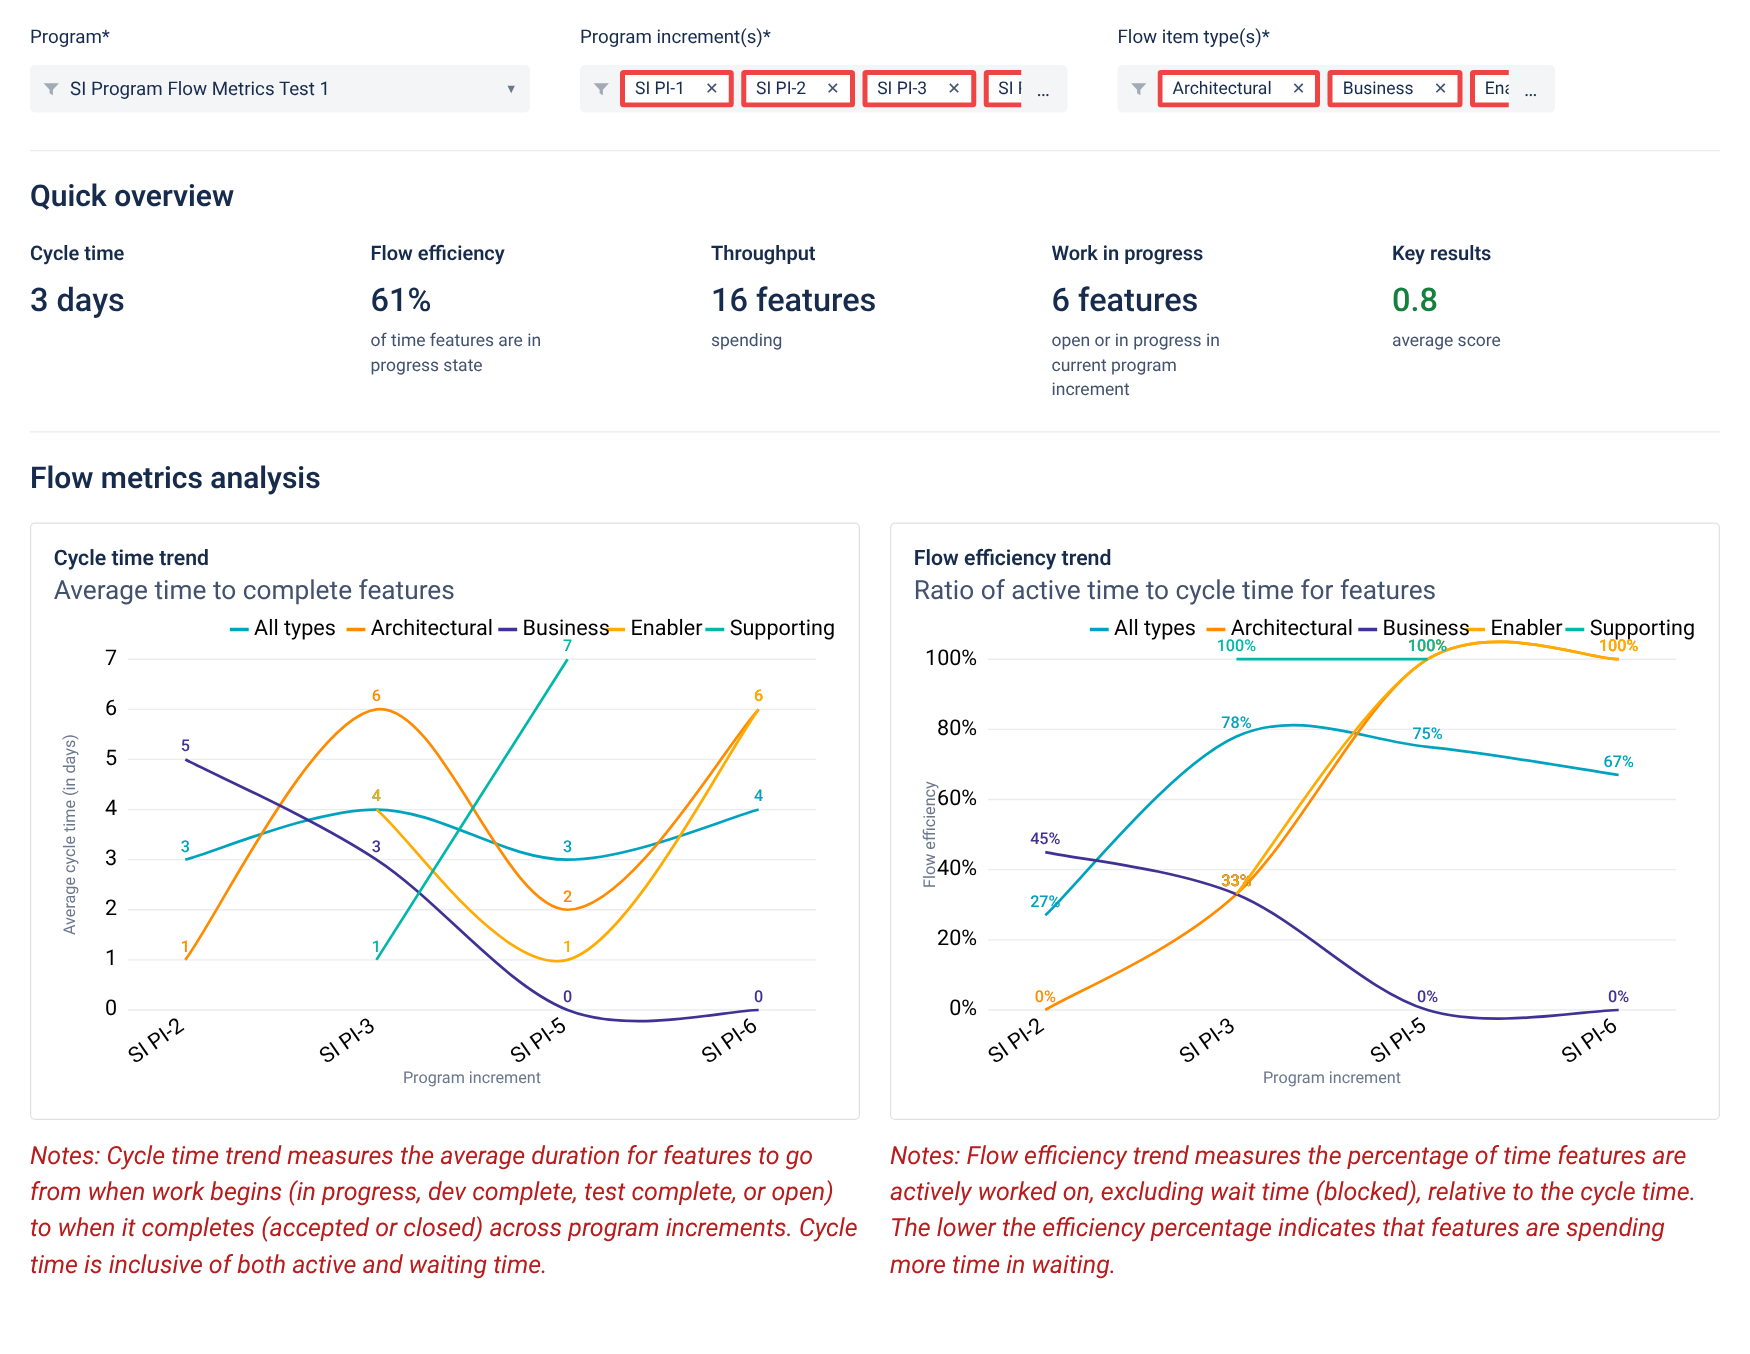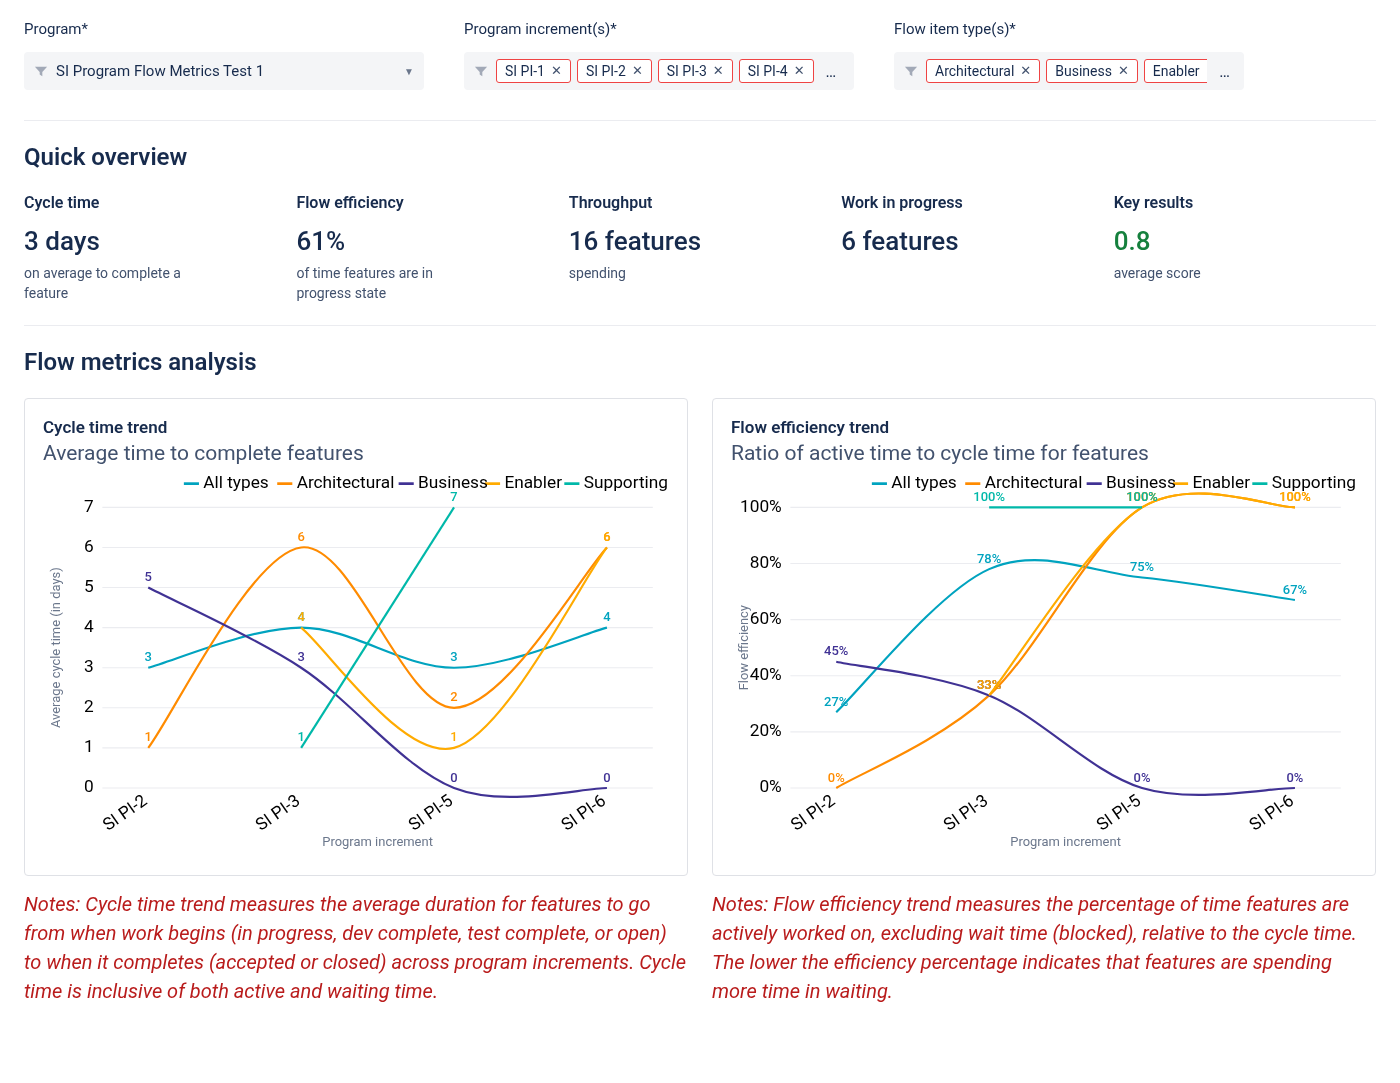--- a/index.html
+++ b/index.html
@@ -25,28 +25,28 @@
     align-items: center;
     padding: 0 10px;
     gap: 8px;
   }
   .filter-control .filter-icon { color: #6b778c; flex-shrink: 0; }
   .filter-control .dd-text { flex: 1; color: #172b4d; font-size: 15px; }
   .filter-control .caret { color: #6b778c; font-size: 10px; }
   .chips { display: flex; gap: 6px; align-items: center; overflow: hidden; }
   .chip {
     background: #fff;
-    border: 1px solid #ef4444;
+    border: 4px solid #ef4444;
     border-radius: 3px;
     padding: 3px 8px;
     font-size: 14px;
     color: #172b4d;
     display: inline-flex;
-    align-items: flex-start;
-    gap: 6px;
+    align-items: flex-end;
+    gap: 16px;
     white-space: nowrap;
   }
   .chip .x { color: #42526e; font-size: 13px; cursor: pointer; }
   .ellipsis { color: #172b4d; font-size: 16px; padding: 0 4px; }
 
   .hr { border: none; border-top: 1px solid #ebecf0; margin: 22px 0; }
 
   h2 { font-size: 24px; font-weight: 600; color: #172b4d; margin-bottom: 22px; }
 
   .overview { display: flex; gap: 10px; }
@@ -141,35 +141,35 @@
   </div>
 </div>
 
 <hr class="hr">
 
 <h2>Quick overview</h2>
 <div class="overview" id="overview">
     <div class="metric">
     <div class="metric-title">Cycle time</div>
     <div class="metric-value">3 days</div>
-    <div class="metric-desc">on average to complete a feature</div>
     </div>
     <div class="metric">
     <div class="metric-title">Flow efficiency</div>
     <div class="metric-value">61%</div>
     <div class="metric-desc">of time features are in progress state</div>
     </div>
     <div class="metric">
     <div class="metric-title">Throughput</div>
     <div class="metric-value">16 features</div>
     <div class="metric-desc">spending</div>
     </div>
     <div class="metric">
     <div class="metric-title">Work in progress</div>
     <div class="metric-value">6 features</div>
+    <div class="metric-desc">open or in progress in current program increment</div>
     </div>
     <div class="metric">
     <div class="metric-title">Key results</div>
     <div class="metric-value green">0.8</div>
     <div class="metric-desc">average score</div>
     </div>
   </div>
 
 <hr class="hr">
 

